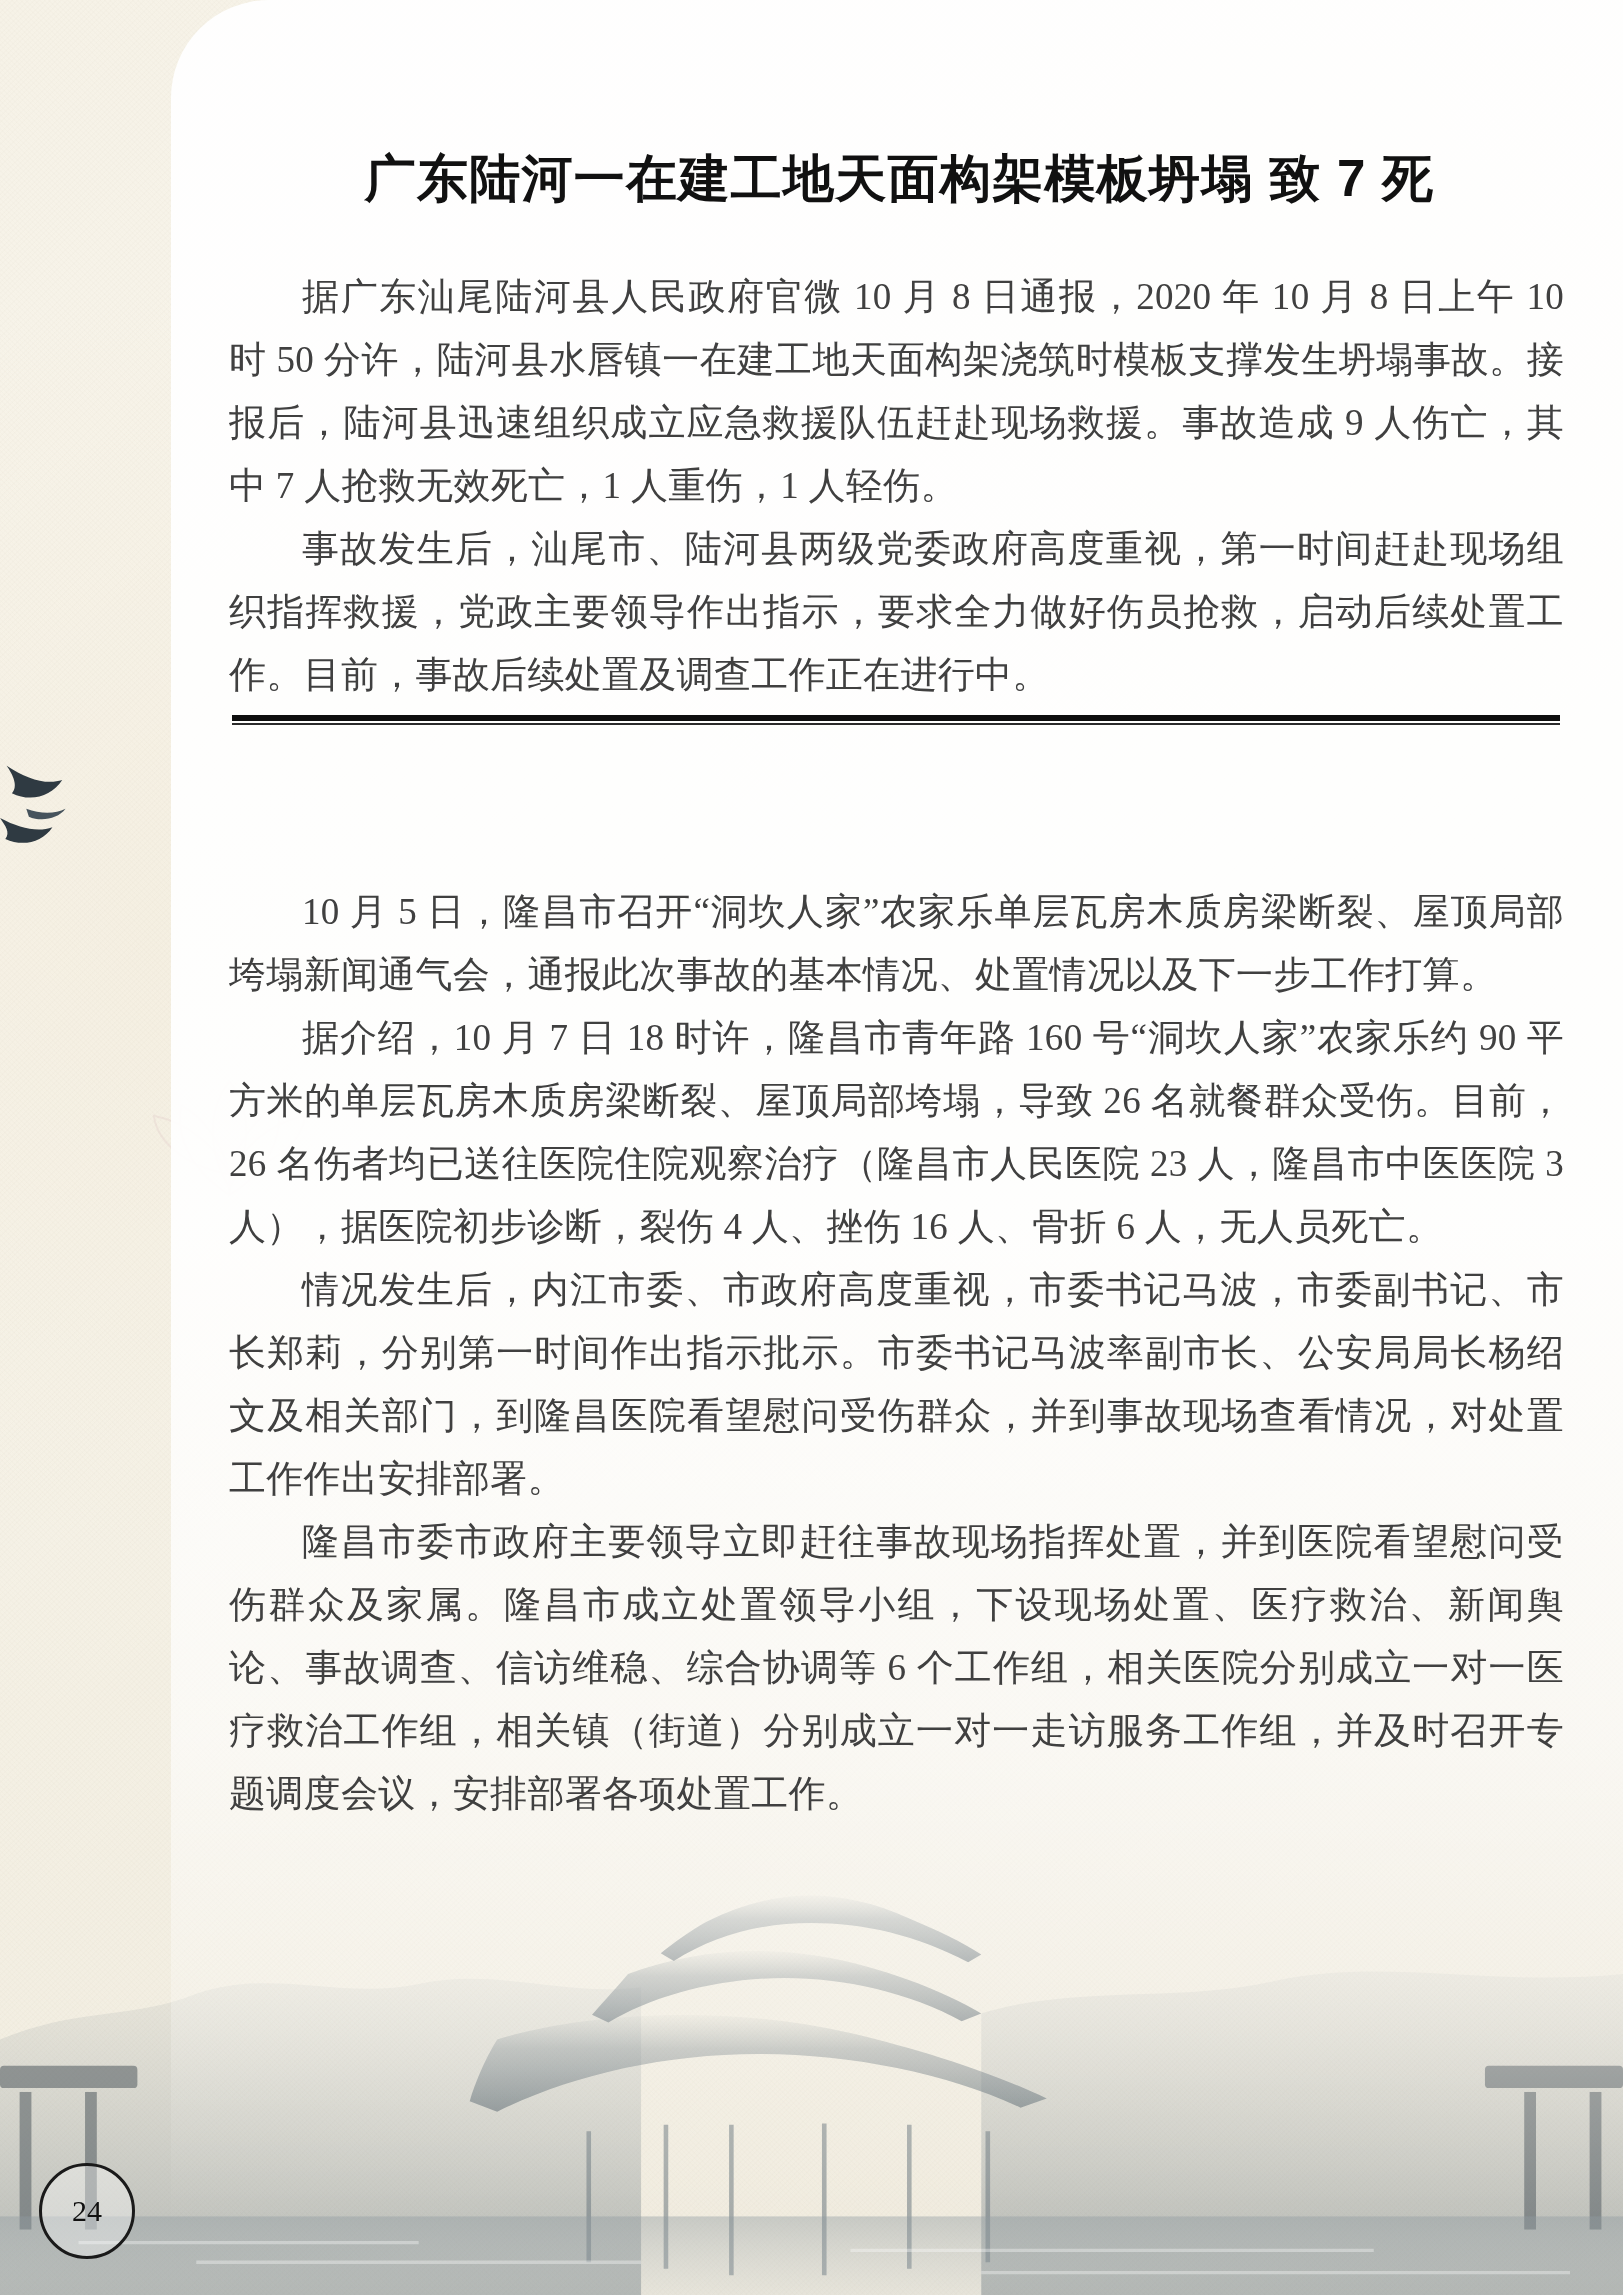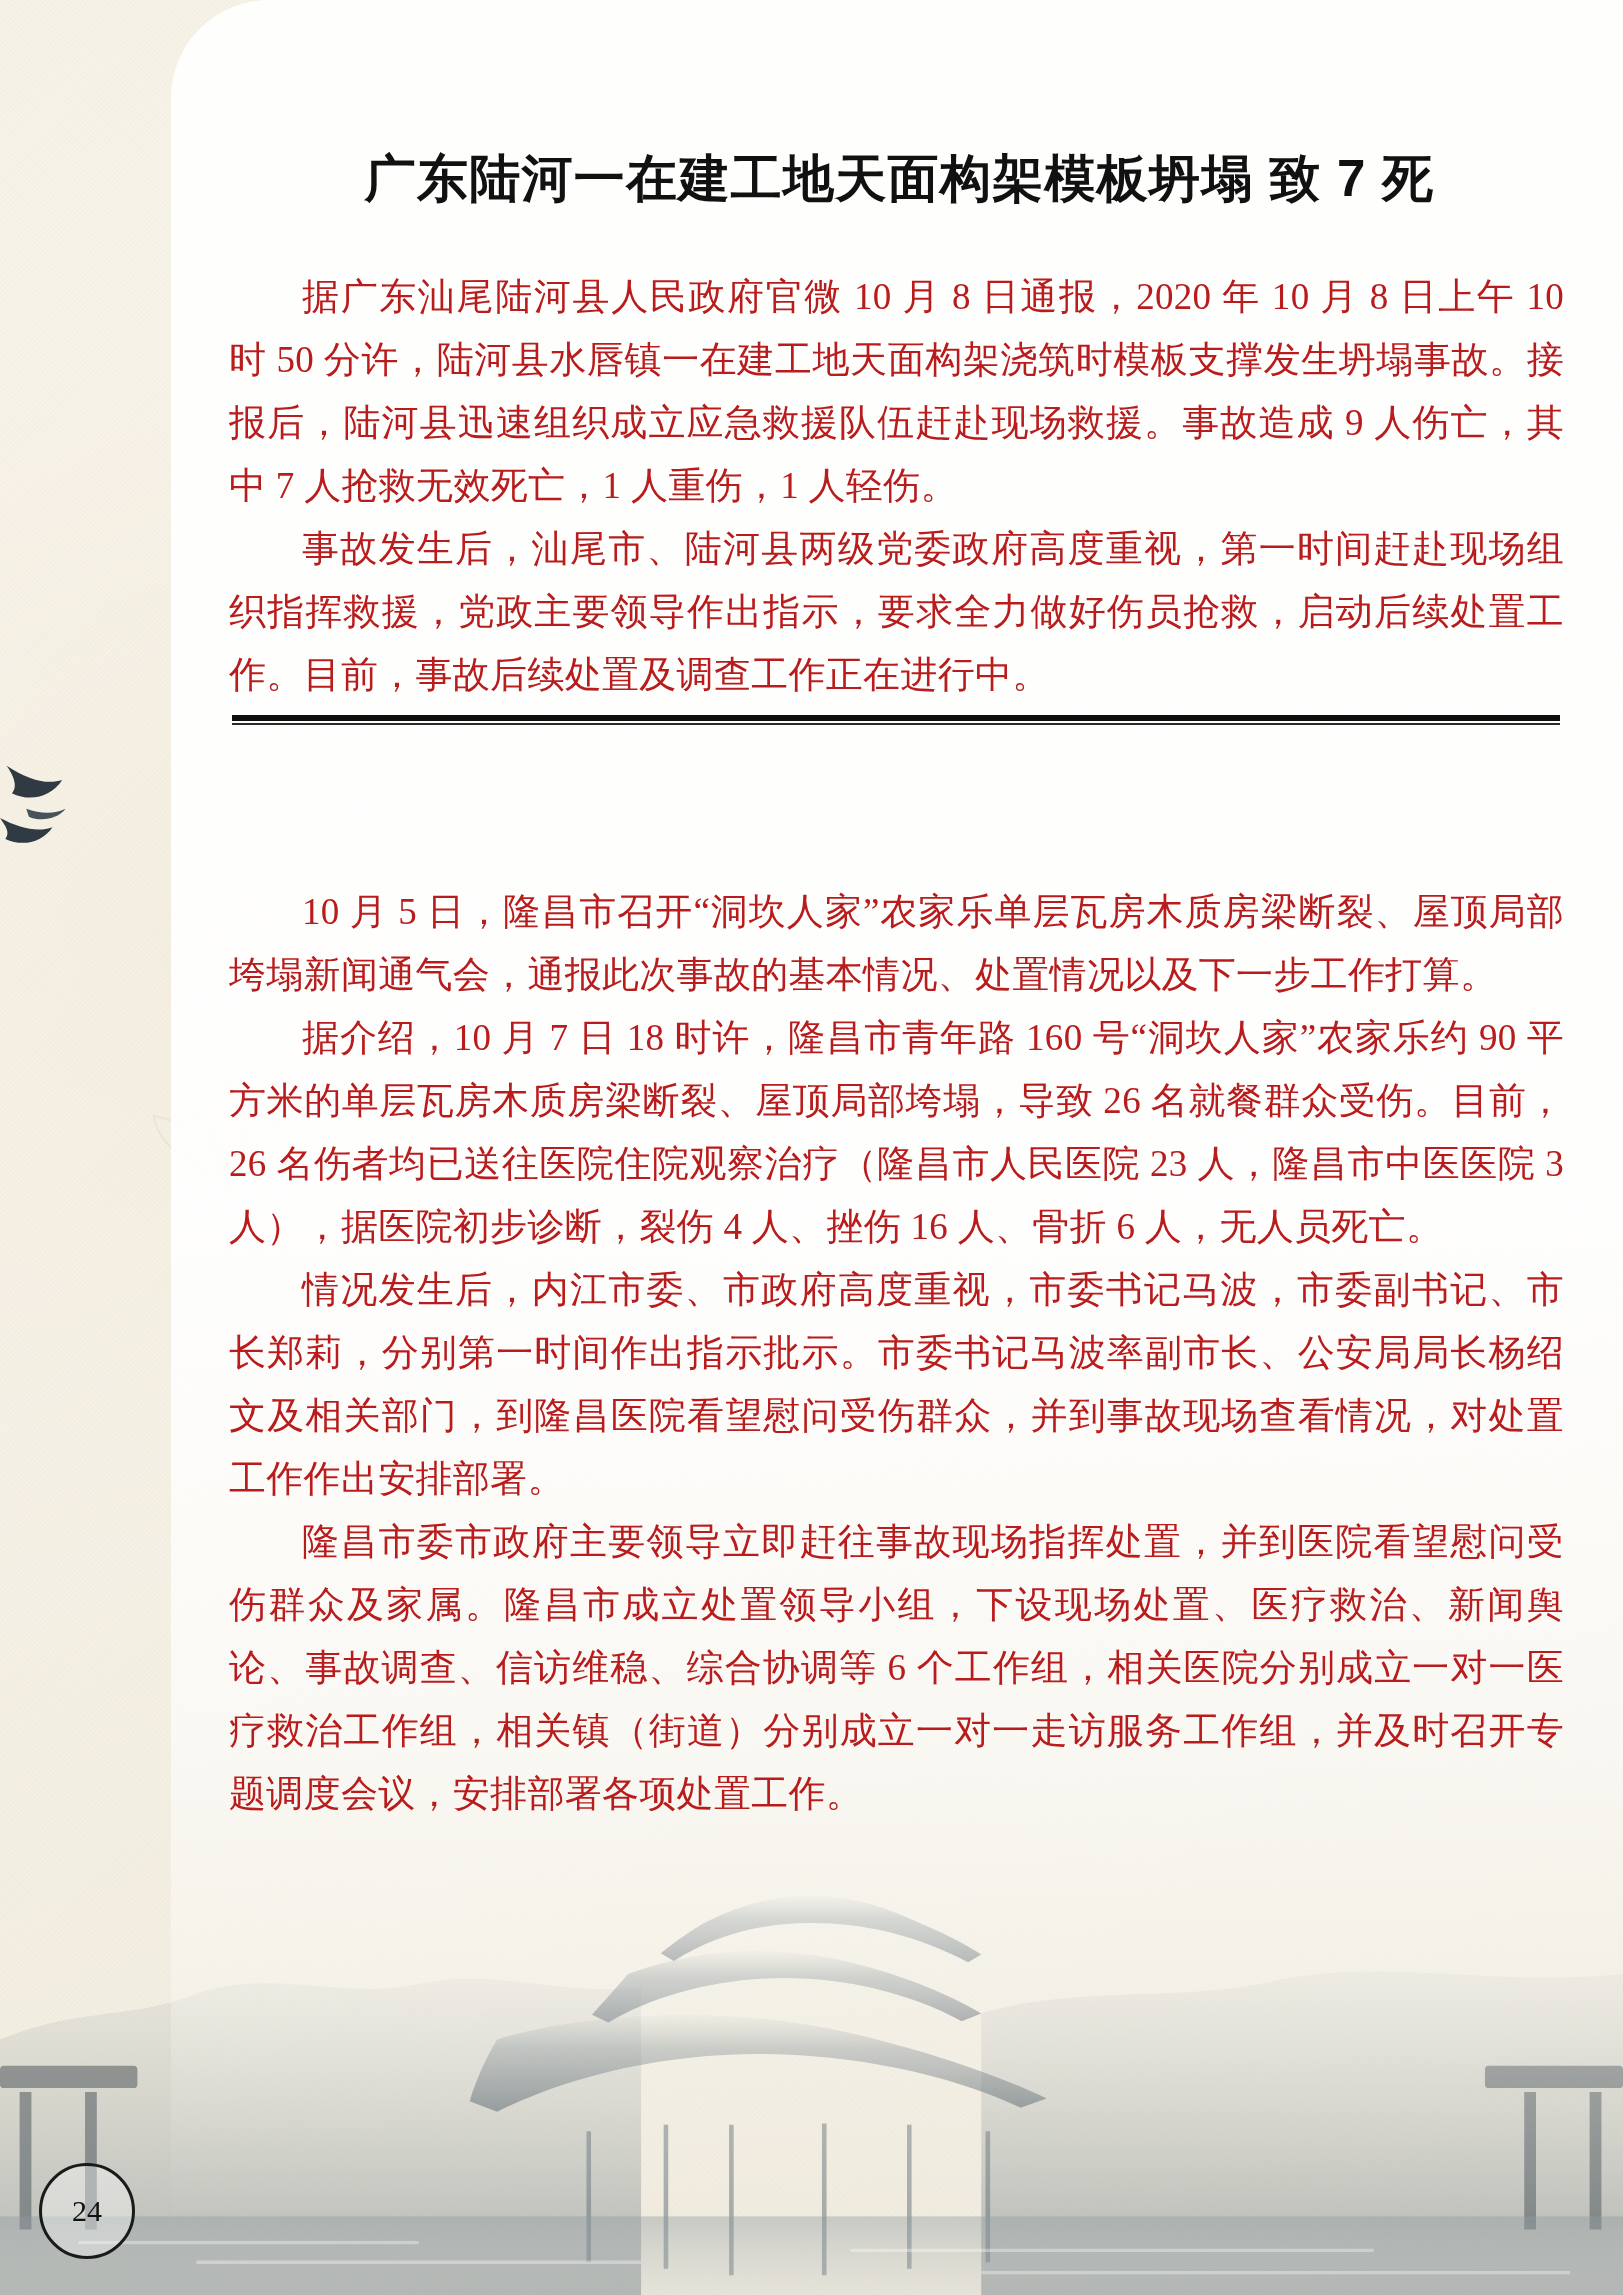--- a/index.html
+++ b/index.html
@@ -98,21 +98,21 @@
     color: #111111;
     font-family: "Liberation Sans", "DejaVu Sans", sans-serif;
   }
   .title-1-wrap { position: absolute; left: 0; top: 131px; width: 1341px; }
   .title-2-wrap { position: absolute; left: 0; top: 759px; width: 1341px; }
 
   
   .para {
     font-size: 37px;
     line-height: 63px;
-    color: #b91c1c;
+    color: #404040;
     text-align: justify;
     text-justify: inter-ideograph;
     text-indent: 73px;
     margin: 0;
     letter-spacing: 0.3px;
     font-family: "Liberation Serif", "DejaVu Serif", serif;
   }
   .block-1 { position: absolute; left: 0; top: 249px; width: 1335px; }
   .block-2 { position: absolute; left: 0; top: 864px; width: 1335px; }
 

